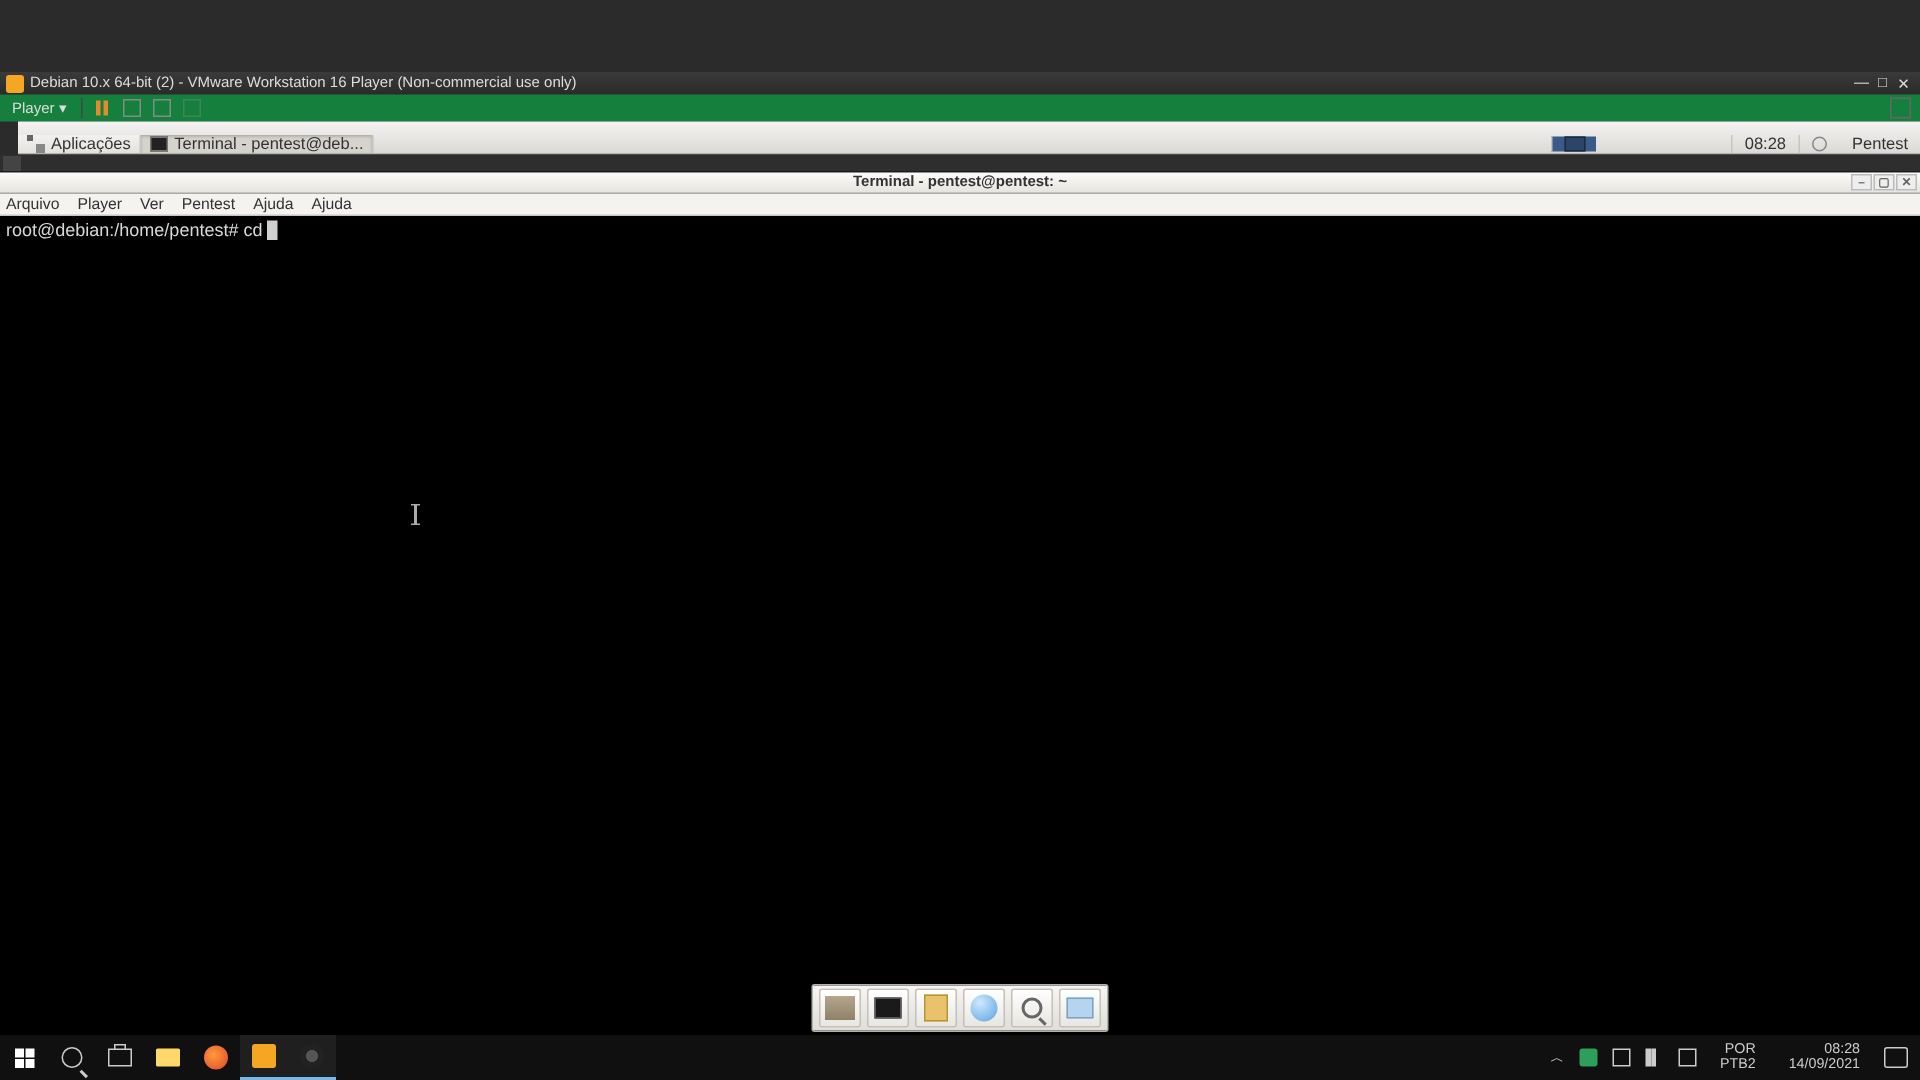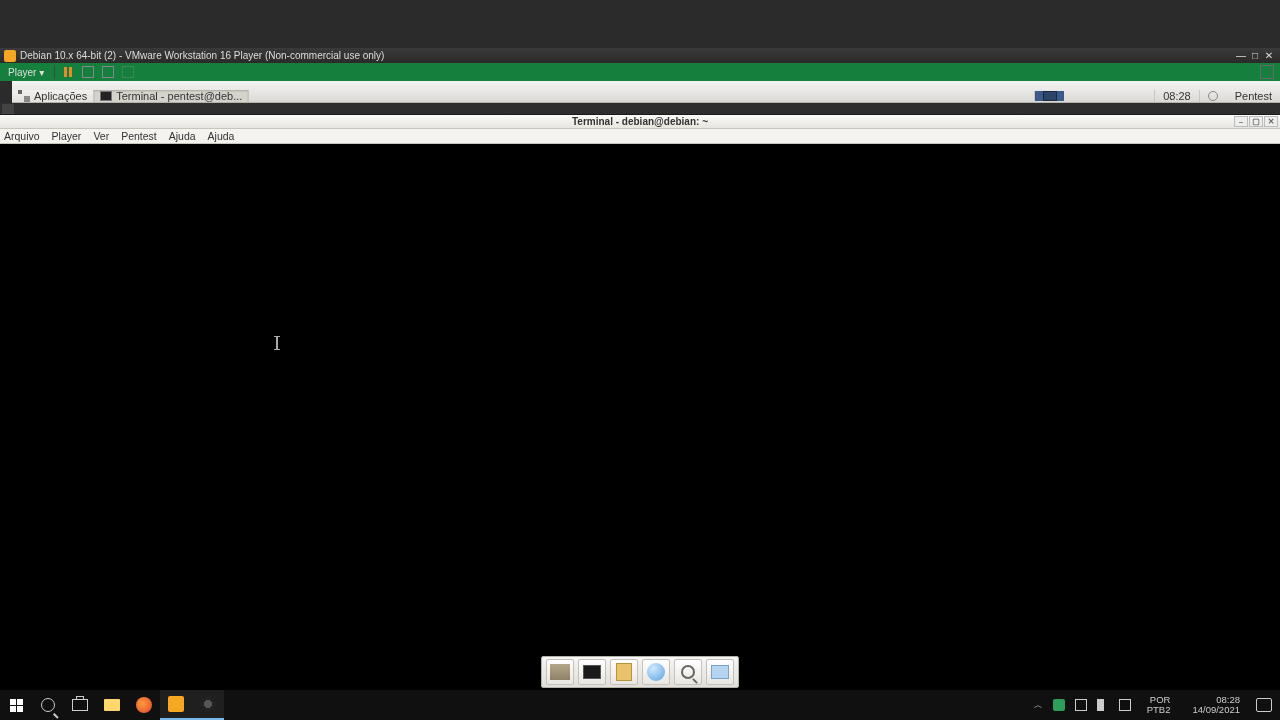--- a/index.html
+++ b/index.html
@@ -147,38 +147,39 @@
        <span>Pentest</span>
     </div>
   </div>
 </div>
 
 <div class="term-frame">
   <span class="ico"></span>
 </div>
 
 <div class="term-title">
-  <span>Terminal - debian@debian: ~</span>
+  <span>Terminal - pentest@pentest: ~</span>
   <div class="win-ctrls">
     <span class="wc">–</span>
     <span class="wc">▢</span>
     <span class="wc">✕</span>
   </div>
 </div>
 
 <div class="term-menubar">
   <span>Arquivo</span>
   <span>Player</span>
   <span>Ver</span>
   <span>Pentest</span>
   <span>Ajuda</span>
   <span>Ajuda</span>
 </div>
 
 <div class="term-body">
+  <div class="term-line"><span>root@debian:/home/pentest#</span> <span>cd</span><span class="cursor"></span></div>
   <span class="ibeam"></span>
 </div>
 
 <div class="xfce-dock">
   <div class="dock-item">
       <span class="di-desktop" style="width:20px;height:16px;"></span>
     </div>
   <div class="dock-item">
       <span class="di-term"></span>
     </div>

